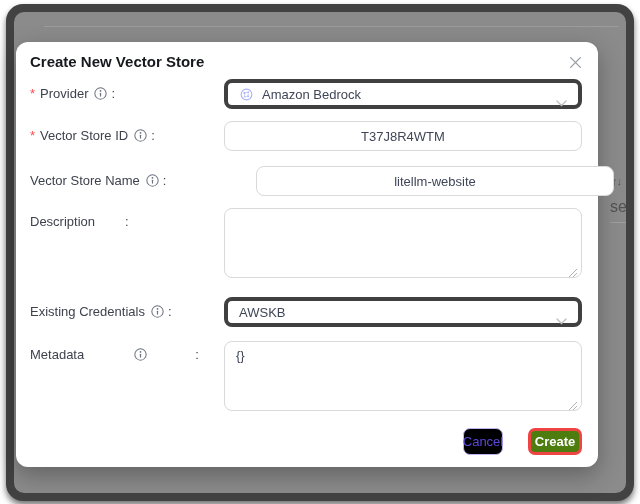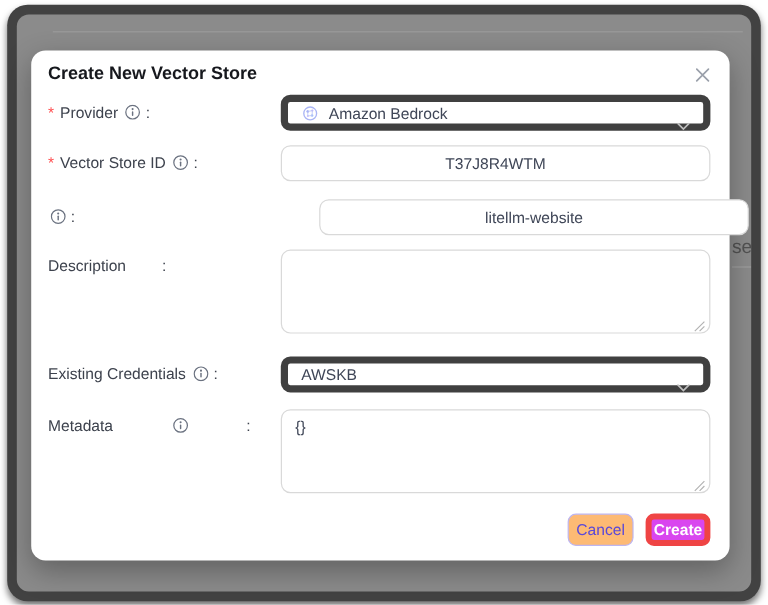--- a/index.html
+++ b/index.html
@@ -21,21 +21,21 @@
     position: absolute; left: 14px; top: 12px; width: 612px; height: 481px;
     background: #8b8b8b; border-radius: 10px; overflow: hidden;
   }
   .page-divider { position: absolute; left: 30px; top: 14px; width: 575px; height: 1px; background: #9c9c9c; }
   .bg-sort { position: absolute; left: 598px; top: 163px; font-size: 11px; color: #595959; letter-spacing: -1px; }
   .bg-clipped { position: absolute; left: 596px; top: 186px; font-size: 16px; color: #525252; }
   .bg-divider2 { position: absolute; left: 596px; top: 210px; width: 16px; height: 1px; background: #9f9f9f; }
 
   
   .modal {
-    position: absolute; left: 26px; top: 42px; width: 582px; height: 425px;
+    position: absolute; left: 16px; top: 42px; width: 582px; height: 425px;
     background: #ffffff; border-radius: 12px;
     box-shadow: 0 8px 24px rgba(0,0,0,0.30);
   }
   .modal-title {
     position: absolute; left: 14px; top: 11px;
     font-size: 15px; font-weight: 700; color: #16181d;
   }
   .close-btn {
     position: absolute; right: 12px; top: 9px; width: 22px; height: 22px;
     display: flex; align-items: center; justify-content: center;
@@ -45,21 +45,21 @@
   .field-label {
     position: absolute; left: 14px;
     display: flex; align-items: center; gap: 4px;
     font-size: 13px; color: #3d424d; white-space: nowrap;
   }
   .req { color: #ff4d4f; font-size: 13px; margin-right: 1px; }
   .info-icon { display: inline-flex; margin-left: 2px; }
 
   .control {
     position: absolute; left: 208px; width: 358px; height: 30px;
-    border: 6px solid #404040; border-radius: 8px; background: #fff;
+    border: 4px solid #404040; border-radius: 8px; background: #fff;
     display: flex; align-items: center; padding: 0 11px;
     font-size: 13px; color: #3f4657;
   }
   .select { justify-content: flex-start; cursor: pointer; }
   .select .chev { position: absolute; right: 11px; top: 12px; }
   .select .sel-text { display: flex; align-items: center; gap: 8px; }
 
   input.text-input {
     position: absolute; left: 208px; width: 358px; height: 30px;
     border: 1px solid #d9d9d9; border-radius: 8px;
@@ -74,26 +74,26 @@
     resize: none; font-family: "Liberation Sans", sans-serif;
   }
   .resize-grip { position: absolute; pointer-events: none; }
 
   .btn {
     position: absolute; height: 27px; border-radius: 7px;
     font-size: 13px; display: flex; align-items: center; justify-content: center;
     cursor: pointer; font-family: "Liberation Sans", sans-serif;
   }
   .btn-cancel {
-    left: 447px; top: 386px; width: 55px;
-    background: #fdba74; border: 1px solid #bdb5f0; color: #5948d9;
+    left: 447px; top: 386px; width: 40px;
+    background: #000000; border: 1px solid #bdb5f0; color: #5948d9;
   }
   .btn-create {
     left: 512px; top: 386px; width: 54px;
-    background: #d946ef; border: 5px solid #ef4444; color: #ffffff; font-weight: 600;
+    background: #4d7c0f; border: 3px solid #ef4444; color: #ffffff; font-weight: 600;
   }
 </style>
 </head>
 <body>
 
 <div class="frame"></div>
 
 <div class="window">
   <div class="page-divider"></div>
   <div class="bg-sort">↑↓</div>
@@ -159,20 +159,21 @@
             <rect x="6.35" y="6.1" width="1.3" height="4.3" rx="0.65" fill="#6b7280"></rect>
           </svg>
       </span>
       <span>:</span>
     </div>
     <input class="text-input" style="top: 79px;" value="T37J8R4WTM">
   </div>
 
   <div>
     <div class="field-label" style="top: 131px;">
+      <span>Vector Store Name</span>
       <span class="info-icon">
         <svg width="13" height="13" viewBox="0 0 14 14">
             <circle cx="7" cy="7" r="6.1" fill="none" stroke="#6b7280" stroke-width="1.1"></circle>
             <circle cx="7" cy="4.2" r="0.95" fill="#6b7280"></circle>
             <rect x="6.35" y="6.1" width="1.3" height="4.3" rx="0.65" fill="#6b7280"></rect>
           </svg>
       </span>
       <span>:</span>
     </div>
     <input class="text-input" style="top: 124px; margin-left: 32px;" value="litellm-website">

